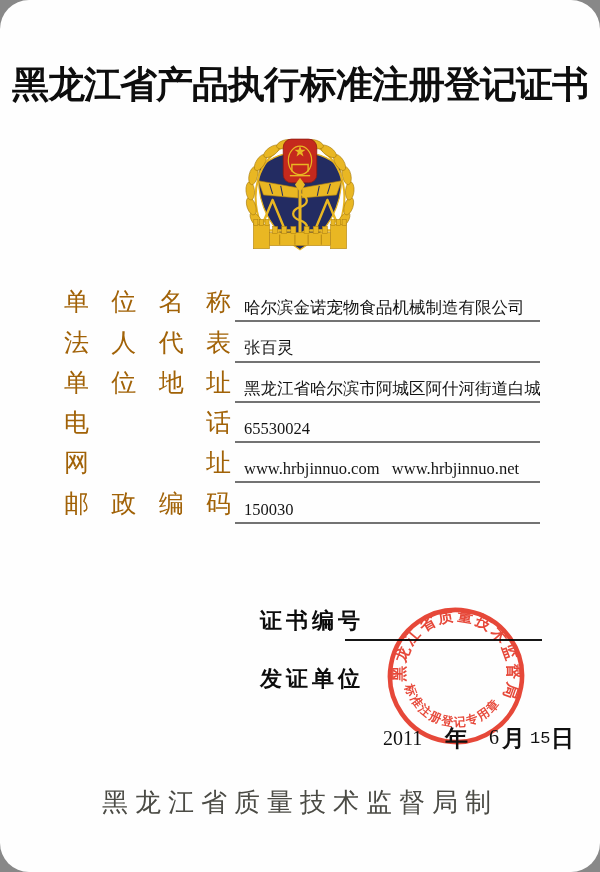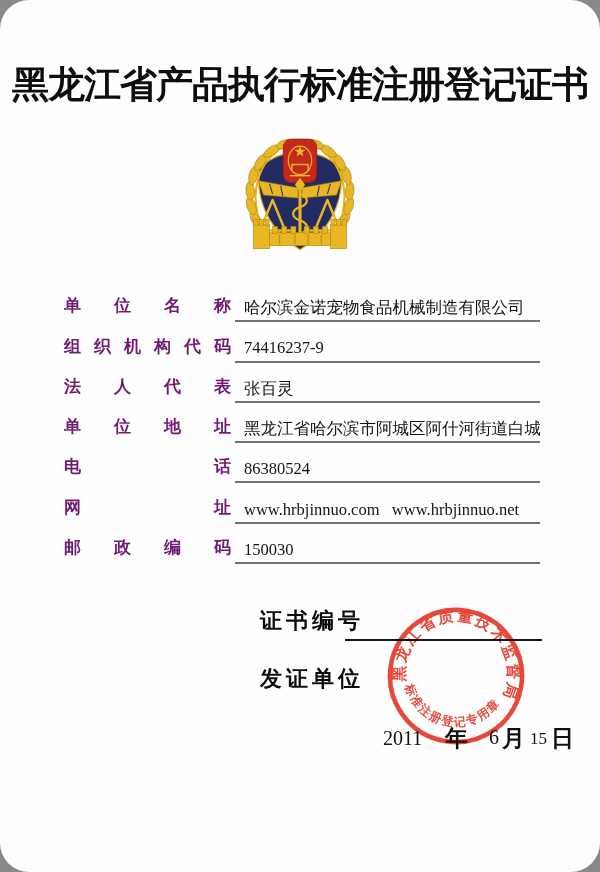--- a/index.html
+++ b/index.html
@@ -15,22 +15,22 @@
     letter-spacing:-1px; color:#0d0d0d;
     font-family:"Liberation Serif", serif;
   }
   .emblem { position:absolute; left:239px; top:131px; width:122px; height:134px; }
   .emblem svg { width:100%; height:100%; }
 
   .fields { position:absolute; left:64px; top:282px; width:476px; }
   .field-row { display:flex; align-items:flex-end; height:40.3px; }
   .field-label {
     width:167px; flex:0 0 167px;
-    font-family:"Liberation Sans", sans-serif; font-weight:bold;
-    font-size:17px; line-height:1; color:#701a75;
+    font-family:"Liberation Sans", sans-serif; font-weight:normal;
+    font-size:25px; line-height:1; color:#a16207;
     text-align:justify; text-align-last:justify;
     padding-bottom:8px;
   }
   .field-value {
     flex:1; margin-left:4px;
     border-bottom:2px solid #737373;
     font-size:16.5px; line-height:1.1; padding:0 0 3px 9px;
     white-space:pre; overflow:hidden; color:#141414;
   }
 
@@ -56,21 +56,21 @@
     mix-blend-mode:multiply; opacity:.93; pointer-events:none;
   }
   .date-row { position:absolute; left:0; top:0; width:100%; height:0; }
   .date-row span { position:absolute; white-space:nowrap; color:#101010; }
   .d-num  { font-family:"Liberation Serif", serif; font-size:20px; }
   .d-unit { font-family:"Liberation Sans", sans-serif; font-weight:bold; font-size:23px; }
   #d-year  { left:383px; top:727px; }
   #d-yl    { left:445px; top:723px; }
   #d-month { left:489px; top:726px; }
   #d-ml    { left:502px; top:723px; }
-  #d-day   { left:530px; top:729px; font-size:17px; }
+  #d-day   { left:530px; top:729px; font-size:17px;font-family:Liberation Mono, monospace; }
   #d-dl    { left:551px; top:723px; }
 
   .footer {
     position:absolute; top:785px; left:0; width:100%;
     text-align:center; font-size:26px; letter-spacing:7px;
     color:#4b4b45; font-family:"Liberation Serif", serif;
   }
 </style>
 </head>
 <body>
@@ -156,34 +156,30 @@
       </g>
     </svg>
   </div>
 
   <div class="fields">
     <div class="field-row">
       <div class="field-label">单位名称</div>
       <div class="field-value">哈尔滨金诺宠物食品机械制造有限公司</div>
     </div>
     <div class="field-row">
-      <div class="field-label">组织机构代码</div>
-      <div class="field-value">74416237-9</div>
-    </div>
-    <div class="field-row">
       <div class="field-label">法人代表</div>
       <div class="field-value">张百灵</div>
     </div>
     <div class="field-row">
       <div class="field-label">单位地址</div>
       <div class="field-value">黑龙江省哈尔滨市阿城区阿什河街道白城村</div>
     </div>
     <div class="field-row">
       <div class="field-label">电话</div>
-      <div class="field-value">86380524</div>
+      <div class="field-value">65530024</div>
     </div>
     <div class="field-row">
       <div class="field-label">网址</div>
       <div class="field-value">www.hrbjinnuo.com   www.hrbjinnuo.net</div>
     </div>
     <div class="field-row">
       <div class="field-label">邮政编码</div>
       <div class="field-value">150030</div>
     </div>
   </div>
@@ -209,14 +205,15 @@
 
   <div class="date-row">
     <span class="d-num" id="d-year">2011</span>
     <span class="d-unit" id="d-yl">年</span>
     <span class="d-num" id="d-month">6</span>
     <span class="d-unit" id="d-ml">月</span>
     <span class="d-num" id="d-day">15</span>
     <span class="d-unit" id="d-dl">日</span>
   </div>
 
+  <div class="footer">黑龙江省质量技术监督局制</div>
 
 </div>
 
 </body></html>

